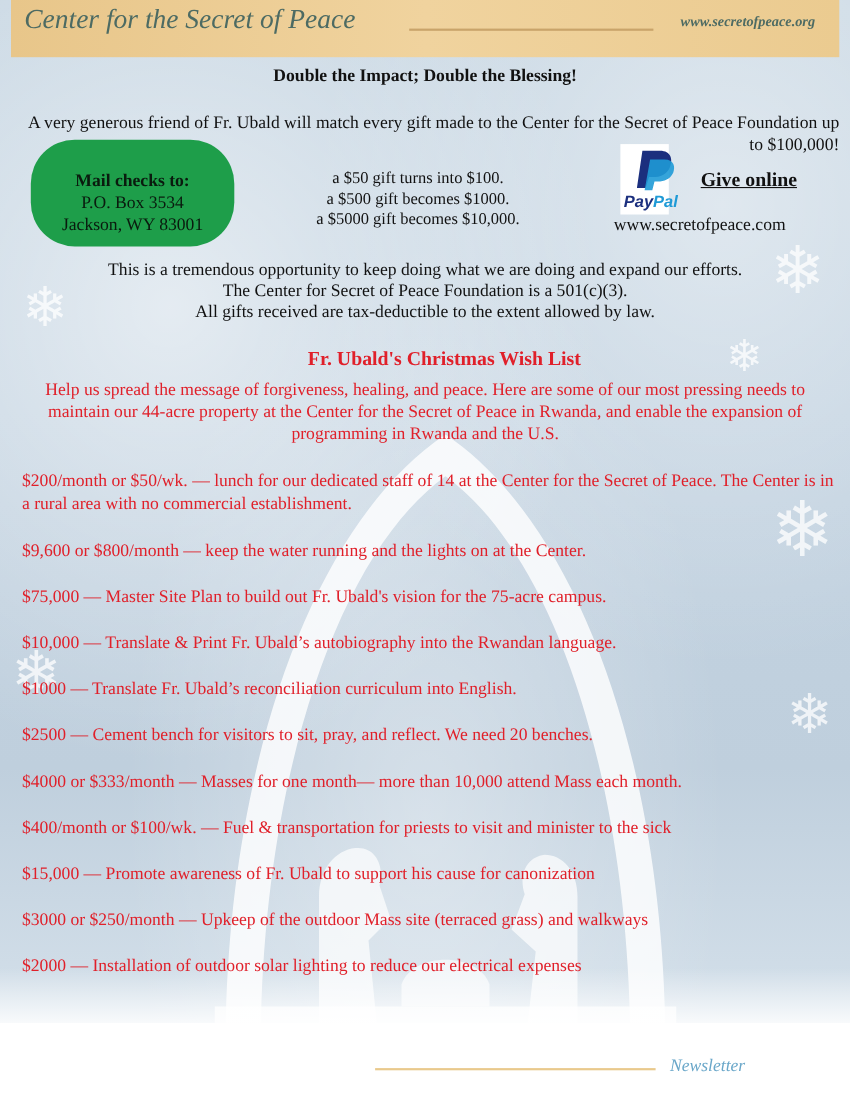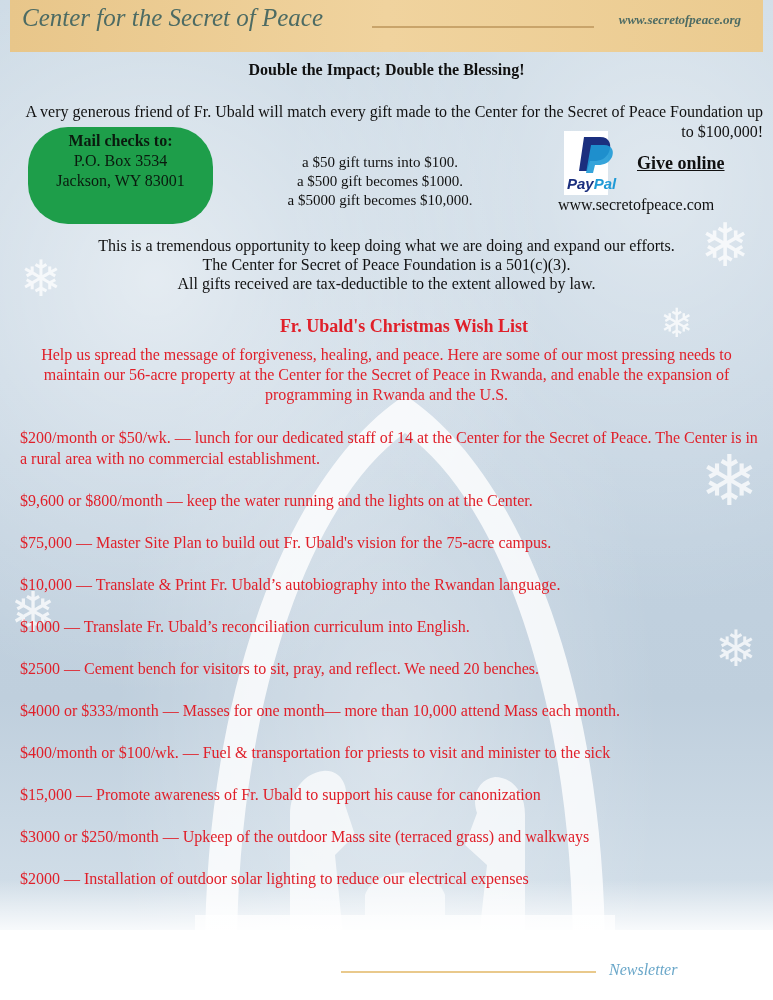--- a/index.html
+++ b/index.html
@@ -45,21 +45,21 @@
   }
   .intro {
     position: absolute; left: 10px; top: 102px; width: 753px; text-align: right;
     font-size: 16px; line-height: 20px; color: #111;
   }
   .mail-pill {
     position: absolute; left: 28px; top: 127px; width: 185px; height: 97px;
     background: #1e9e4a; border-radius: 40px; text-align: center; color: #0a1a0e;
     font-size: 16px; line-height: 20px; padding-top: 4px; box-sizing: border-box;
   }
-  .mail-pill .lbl { font-weight: bold; }
+  .mail-pill .lbl { font-weight: bold; margin-top: 24px; }
   .examples {
     position: absolute; left: 240px; top: 153px; width: 280px; text-align: center;
     font-size: 15px; line-height: 19px; color: #111;
   }
   .paypal {
     position: absolute; left: 564px; top: 131px; width: 44px; height: 64px;
     background: #ffffff;
   }
   .paypal-word {
     position: absolute; left: 3px; top: 44px; font-family: "Liberation Sans", sans-serif;
@@ -151,21 +151,21 @@
 <div class="give-online">Give online</div>
 <div class="give-url">www.secretofpeace.com</div>
 
 <div class="statement">
   <div>This is a tremendous opportunity to keep doing what we are doing and expand our efforts.</div>
   <div>The Center for Secret of Peace Foundation is a 501(c)(3).</div>
   <div>All gifts received are tax-deductible to the extent allowed by law.</div>
 </div>
 
 <div class="wish-title">Fr. Ubald's Christmas Wish List</div>
-<div class="wish-intro">Help us spread the message of forgiveness, healing, and peace. Here are some of our most pressing needs to maintain our 56-acre property at the Center for the Secret of Peace in Rwanda, and enable the expansion of programming in Rwanda and the U.S.</div>
+<div class="wish-intro">Help us spread the message of forgiveness, healing, and peace. Here are some of our most pressing needs to maintain our 44-acre property at the Center for the Secret of Peace in Rwanda, and enable the expansion of programming in Rwanda and the U.S.</div>
 
 <ul class="wish-list">
   <li>$200/month or $50/wk. — lunch for our dedicated staff of 14 at the Center for the Secret of Peace. The Center is in a rural area with no commercial establishment.</li>
   <li>$9,600 or $800/month — keep the water running and the lights on at the Center.</li>
   <li>$75,000 — Master Site Plan to build out Fr. Ubald's vision for the 75-acre campus.</li>
   <li>$10,000 — Translate &amp; Print Fr. Ubald’s autobiography into the Rwandan language.</li>
   <li>$1000 — Translate Fr. Ubald’s reconciliation curriculum into English.</li>
   <li>$2500 — Cement bench for visitors to sit, pray, and reflect.  We need 20 benches.</li>
   <li>$4000 or $333/month — Masses for one month— more than 10,000 attend Mass each month.</li>
   <li>$400/month or $100/wk. — Fuel &amp; transportation for priests to visit and minister to the sick</li>

